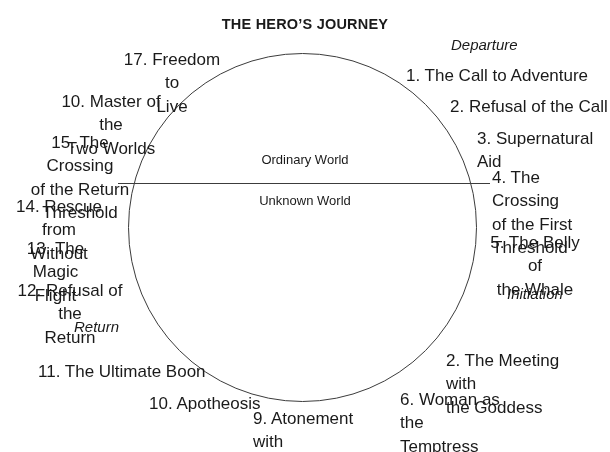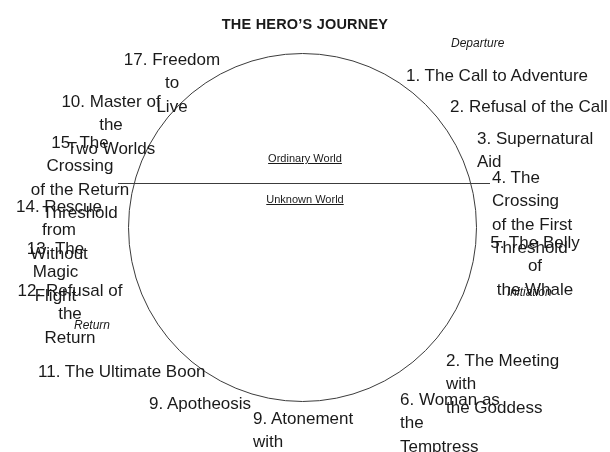--- a/index.html
+++ b/index.html
@@ -36,28 +36,27 @@
   .label {
     position:absolute;
     font-size:17px;
     line-height:1.38;
     white-space:pre-line;
   }
   .center { text-align:center; }
   .phase {
     position:absolute;
     font-style:italic;
-    font-size:12px;
+    font-size:15px;
   }
   .inner {
     position:absolute;
-    font-size:11px;
+    font-size:13px;
     width:100px;
     text-align:center;
-    text-decoration:underline;
   }
 </style>
 </head>
 <body>
 
 <div class="canvas">
 
   <div class="title">THE HERO’S JOURNEY</div>
 
   <div class="circle"></div>
@@ -77,21 +76,21 @@
 of the First
 Threshold</div>
   <div class="label" style="left:490px; top:231px; width:90px;text-align:center;">5. The Belly of
 the Whale</div>
   <div class="label" style="left:446px; top:349px; width:120px;">2. The Meeting with
 the Goddess</div>
   <div class="label" style="left:400px; top:388px; width:105px;">6. Woman as the
 Temptress</div>
   <div class="label" style="left:253px; top:407px; width:115px;">9. Atonement with
 the Father</div>
-  <div class="label" style="left:149px; top:392px;">9. Apotheosis</div>
+  <div class="label" style="left:149px; top:392px;">10. Apotheosis</div>
   <div class="label" style="left:38px; top:360px;">11. The Ultimate Boon</div>
   <div class="label center" style="left:10px; top:279px; width:120px;">12. Refusal of the
 Return</div>
   <div class="label center" style="left:3px; top:237px; width:105px;">13. The Magic
 Flight</div>
   <div class="label center" style="left:3px; top:195px; width:112px;">14. Rescue from
 Without</div>
   <div class="label center" style="left:25px; top:131px; width:110px;">15. The Crossing
 of the Return
 Threshold</div>

